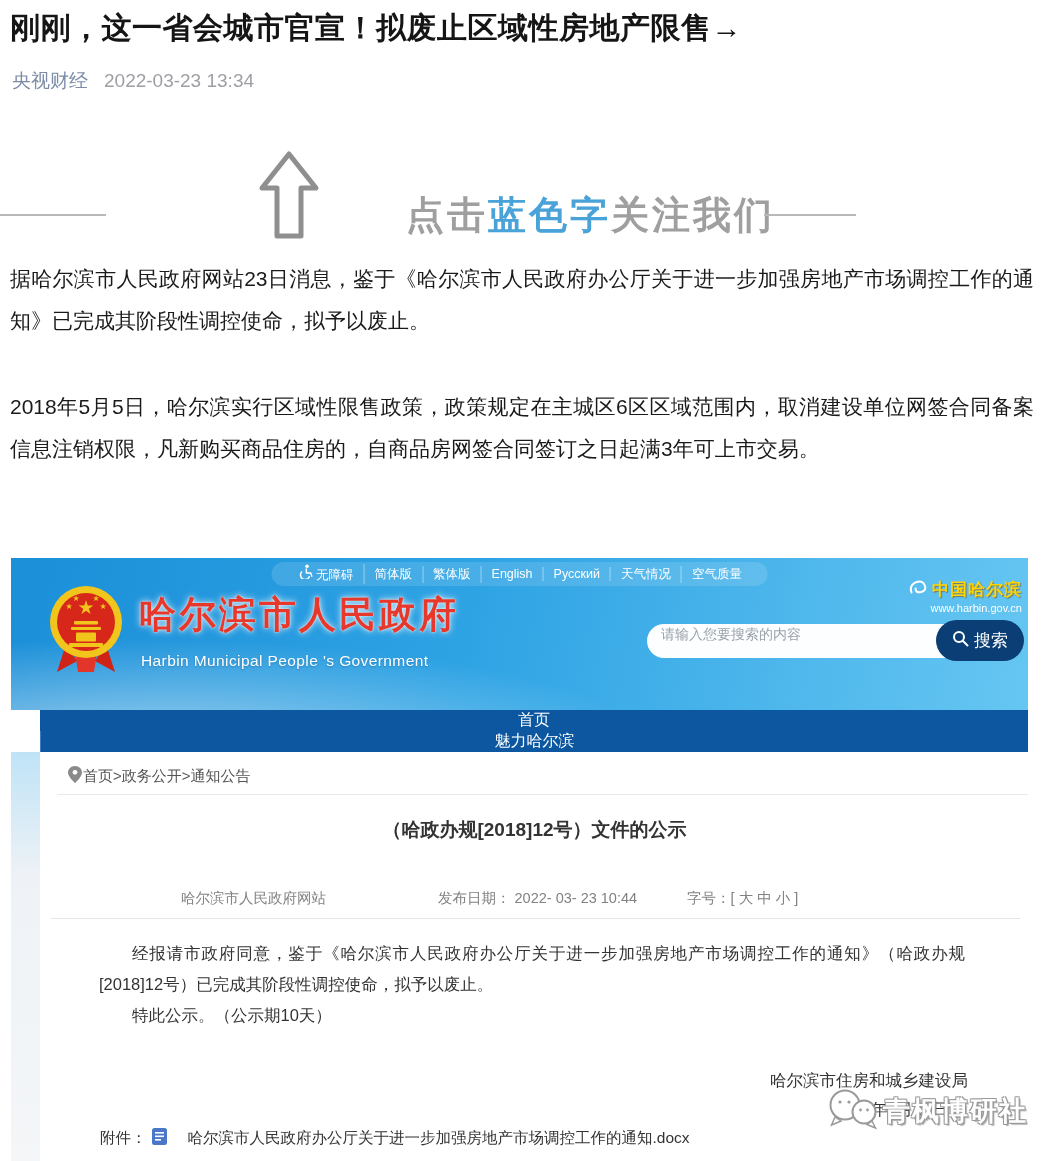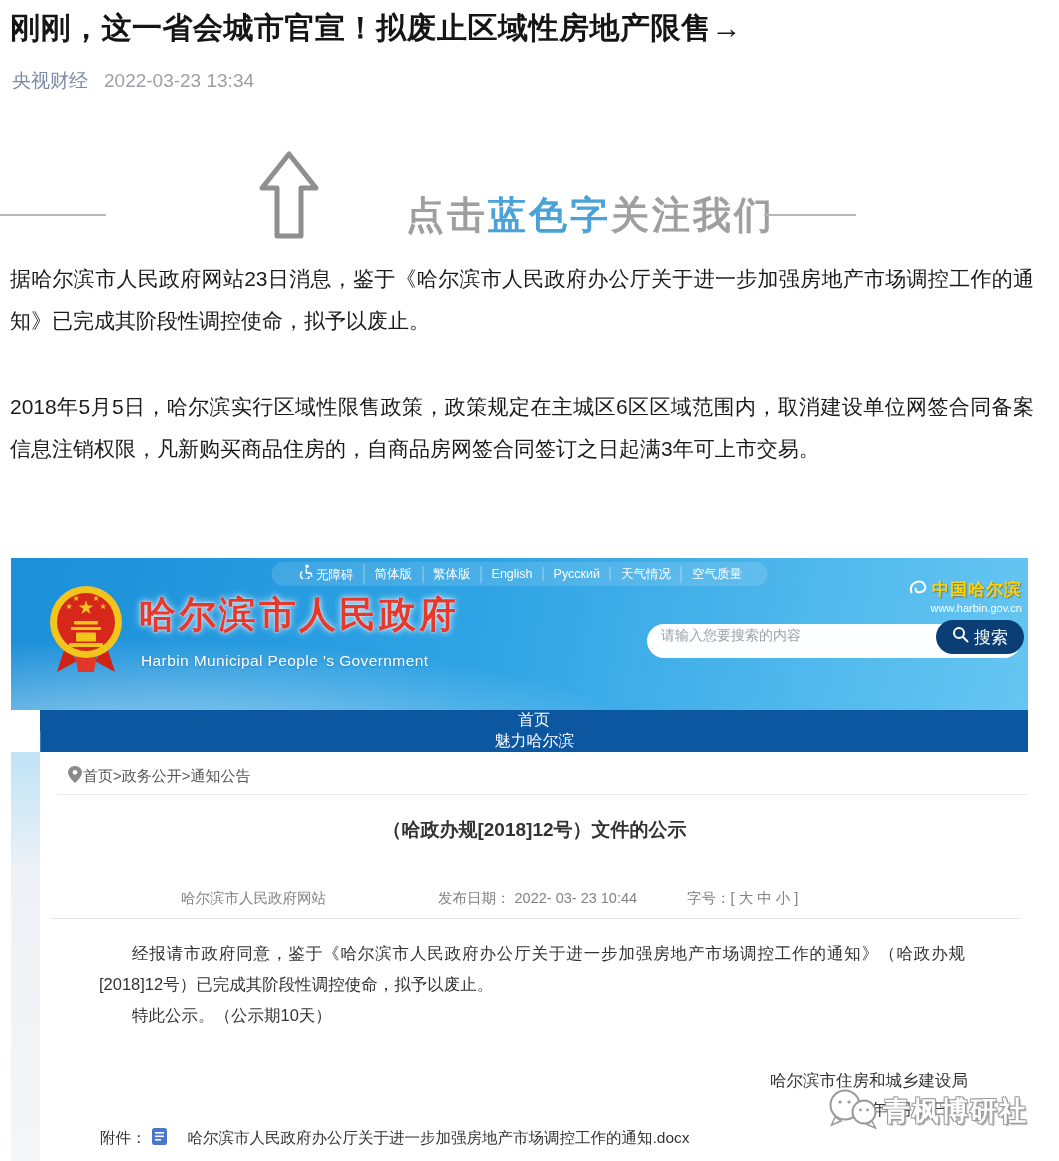--- a/index.html
+++ b/index.html
@@ -49,23 +49,23 @@
     text-shadow:0 0 7px rgba(255,255,255,.95), 0 0 2px rgba(255,255,255,.9); }
   .site-en { position:absolute; left:130px; top:94px; font-size:15.5px; color:#fff;
     letter-spacing:.4px; text-shadow:0 1px 2px rgba(0,60,120,.35); }
   .badge { position:absolute; right:6px; top:20px; text-align:right; }
   .badge-top { display:flex; align-items:center; gap:4px; }
   .badge-cn { color:#ffd400; font-size:17px; font-weight:bold; letter-spacing:1px;
     text-shadow:1px 1px 1px rgba(120,60,0,.55); }
   .badge-url { color:#fff; font-size:11px; margin-top:1px; }
   .search-input { position:absolute; left:636px; top:66px; width:374px; height:34px;
     border:none; border-radius:17px; background:#fdfeff; padding:0 95px 12px 14px;
-    font-size:14px; color:#333; font-family:Liberation Sans, sans-serif; }
+    font-size:14px; color:#333; font-family:Liberation Mono, monospace; }
   .search-input::placeholder { color:#9aa3ab; }
-  .search-btn { position:absolute; left:925px; top:62px; width:88px; height:34px;
+  .search-btn { position:absolute; left:925px; top:62px; width:88px; height:41px;
     border:none; border-radius:21px; background:#0a3e74; color:#fff; font-size:17px;
     display:flex; align-items:center; justify-content:center; gap:5px; cursor:pointer;
     font-family:"Liberation Sans", sans-serif; }
   .shot-nav { position:absolute; left:29px; top:152px; width:988px; height:42px;
     background:#0d57a0; display:flex;flex-direction:column; }
   .nav-item { flex:1; display:flex; align-items:center; justify-content:center;
     color:#fff; font-size:16px; border-left:1px solid rgba(140,185,225,.38); cursor:pointer; }
   .nav-item:first-child { border-left:none; }
   .shot-content { position:absolute; left:0; top:194px; width:1017px; height:409px; background:#fff; }
   .left-strip { position:absolute; left:0; top:0; width:29px; height:409px;

